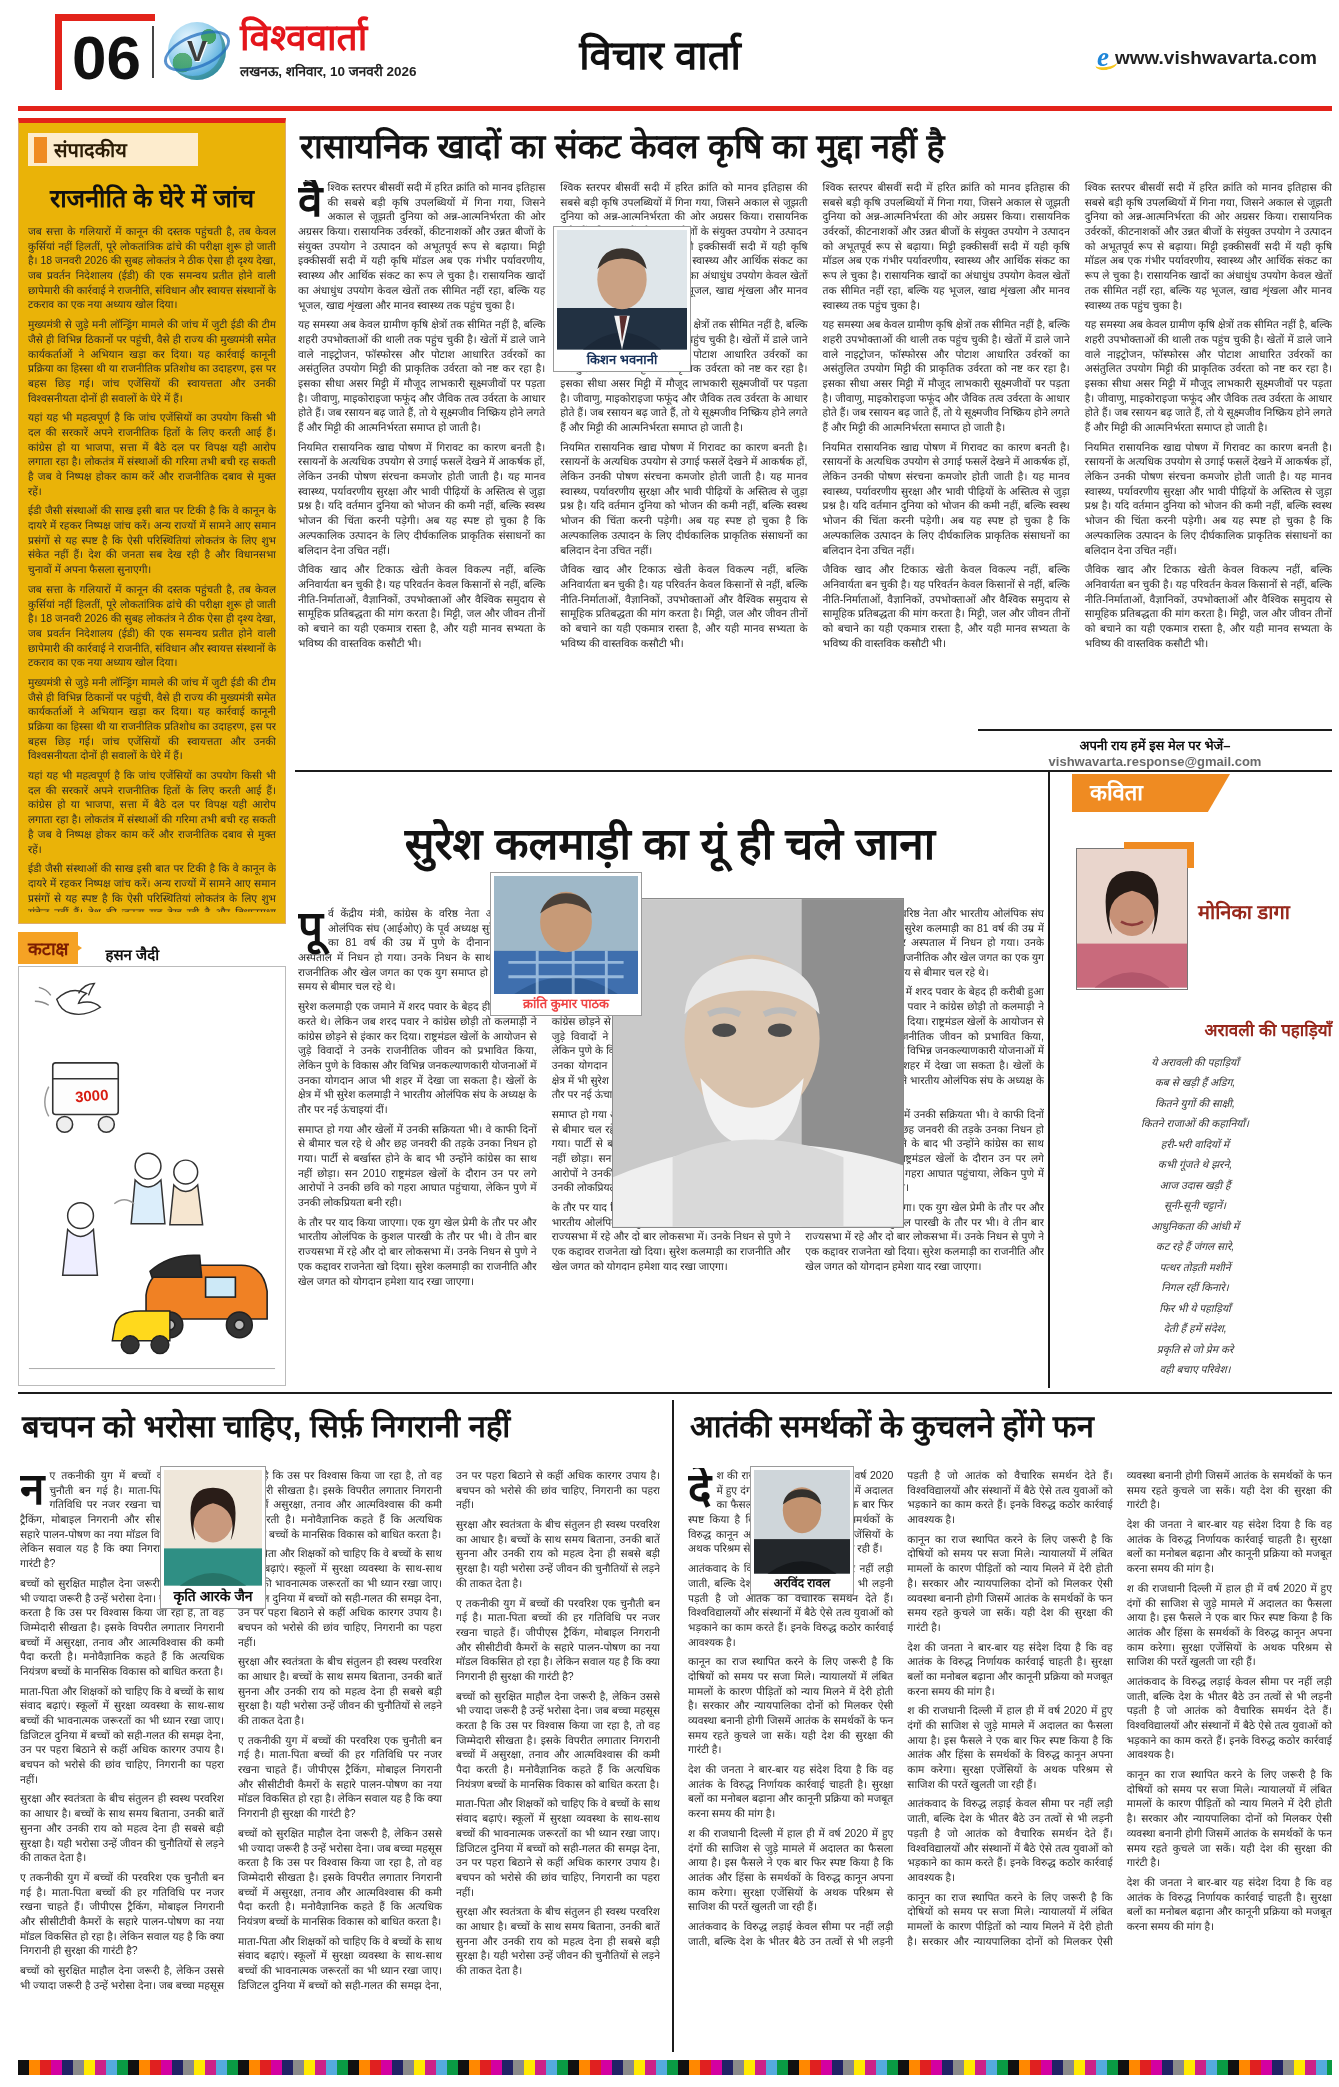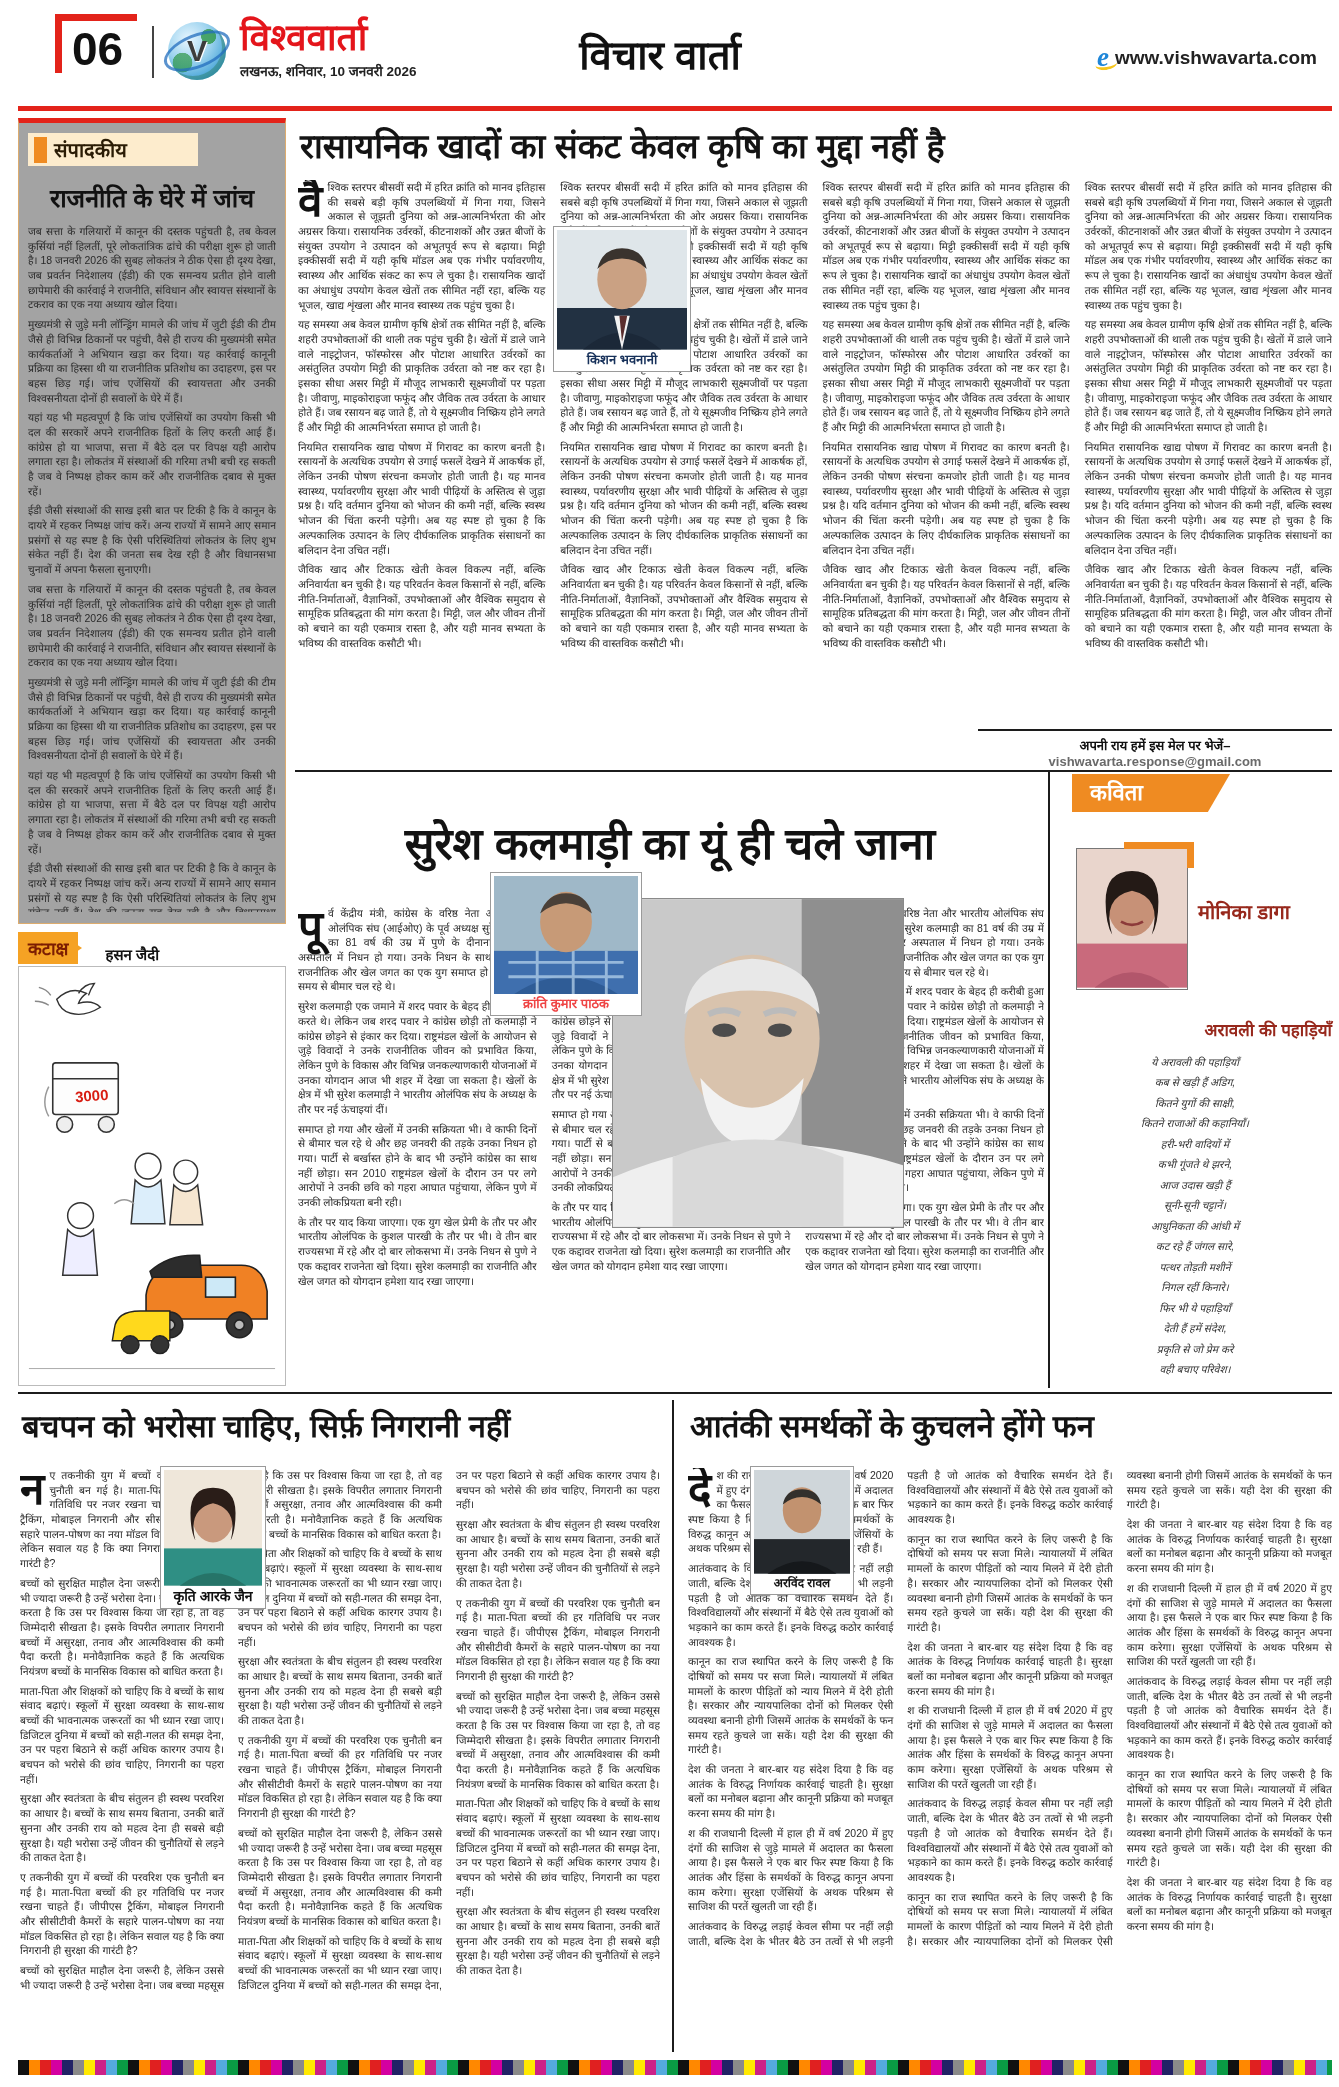--- a/index.html
+++ b/index.html
@@ -4,21 +4,21 @@
 <style>
   * { margin:0; padding:0; box-sizing:border-box; }
   html,body { background:#ffffff; }
   body {
     width:1339px; height:2087px; position:relative; overflow:hidden;
     font-family:"Liberation Sans", sans-serif; color:#1d1d1d;
   }
 
   
   .pgnum { position:absolute; left:55px; top:14px; border-left:7px solid #e3231a; border-top:7px solid #e3231a;
-           padding:4px 14px 0 10px; font-size:46px; font-weight:bold; color:#111; line-height:1.05; }
+           padding:4px 14px 0 10px; font-size:62px; font-weight:bold; color:#111; line-height:1.05; }
   .mast-sep { position:absolute; left:152px; top:26px; width:2px; height:52px; background:#444; }
   .globe { position:absolute; left:168px; top:22px; width:58px; height:58px; border-radius:50%;
            background:radial-gradient(circle at 35% 30%, #e8f6ff 0%, #9fd4ef 40%, #46a4d8 75%, #2b7fb8 100%);
            box-shadow:inset -4px -4px 0 rgba(30,110,60,.35); display:flex;align-items:center;justify-content:center; }
   .globe .land { position:absolute; inset:0; border-radius:50%;
            background:radial-gradient(circle at 70% 25%, rgba(46,150,70,.8) 0 12%, transparent 13%),
                       radial-gradient(circle at 25% 70%, rgba(46,150,70,.7) 0 16%, transparent 17%);}
   .globe .orbit { position:absolute; width:70px; height:34px; border:3px solid rgba(35,110,190,.75); border-radius:50%;
            transform:rotate(-22deg); }
   .globe .v { position:relative; font-size:30px; font-weight:bold; color:#3c3c3c; text-shadow:1px 1px 0 #fff; }
@@ -39,21 +39,21 @@
   .hrule { position:absolute; background:#1c1c1c; height:2px; }
   .vrule { position:absolute; background:#1c1c1c; width:1.6px; }
 
   
   .body-text { font-size:10.5px; line-height:1.4; text-align:justify; color:#2a2a2a; overflow:hidden; }
   .body-text p { margin:0 0 5px 0; }
   .dc { float:left; font-size:44px; line-height:.92; font-weight:bold; color:#111; padding:1px 5px 0 0; }
 
   
   .edit-box { position:absolute; left:18px; top:118px; width:268px; height:806px;
-              border:1px solid #ddac6e; border-top:5px solid #e3231a; background:#a3a3a3; padding:10px 9px; }
+              border:1px solid #ddac6e; border-top:5px solid #e3231a; background:#eab308; padding:10px 9px; }
   .edit-chip { display:flex; align-items:center; gap:7px; background:#fdeccd; width:170px; padding:3px 6px; }
   .edit-chip .blk { width:13px; height:26px; background:#ef8b22; }
   .edit-chip .lbl { font-size:20px; font-weight:bold; color:#2b1c05; }
   .edit-head { text-align:center; font-size:25px; font-weight:bold; color:#111; margin:14px 0 10px 0; }
   .edit-body { height:688px; }
 
   
   .satire-row { position:absolute; left:18px; top:932px; width:268px; display:flex; align-items:flex-end; gap:17px; }
   .satire-tag { background:#f5a224; color:#7c1d02; font-weight:bold; font-size:18px; padding:4px 10px;
                 position:relative; }

